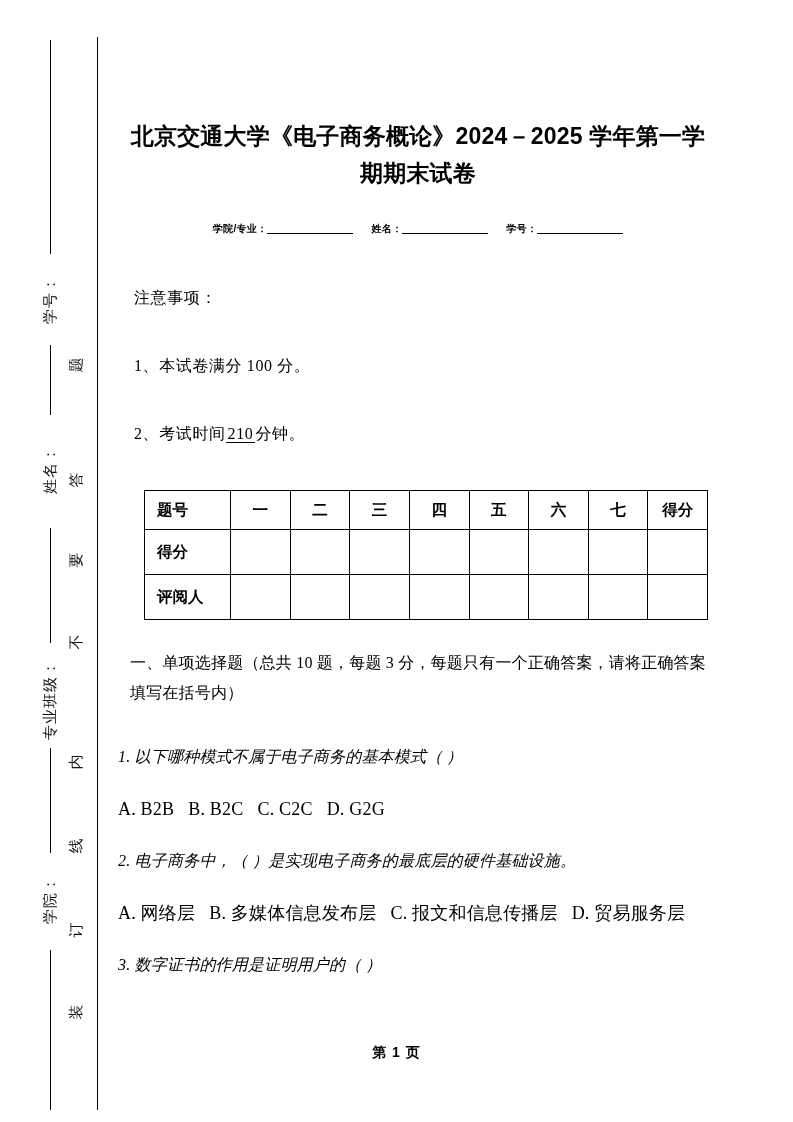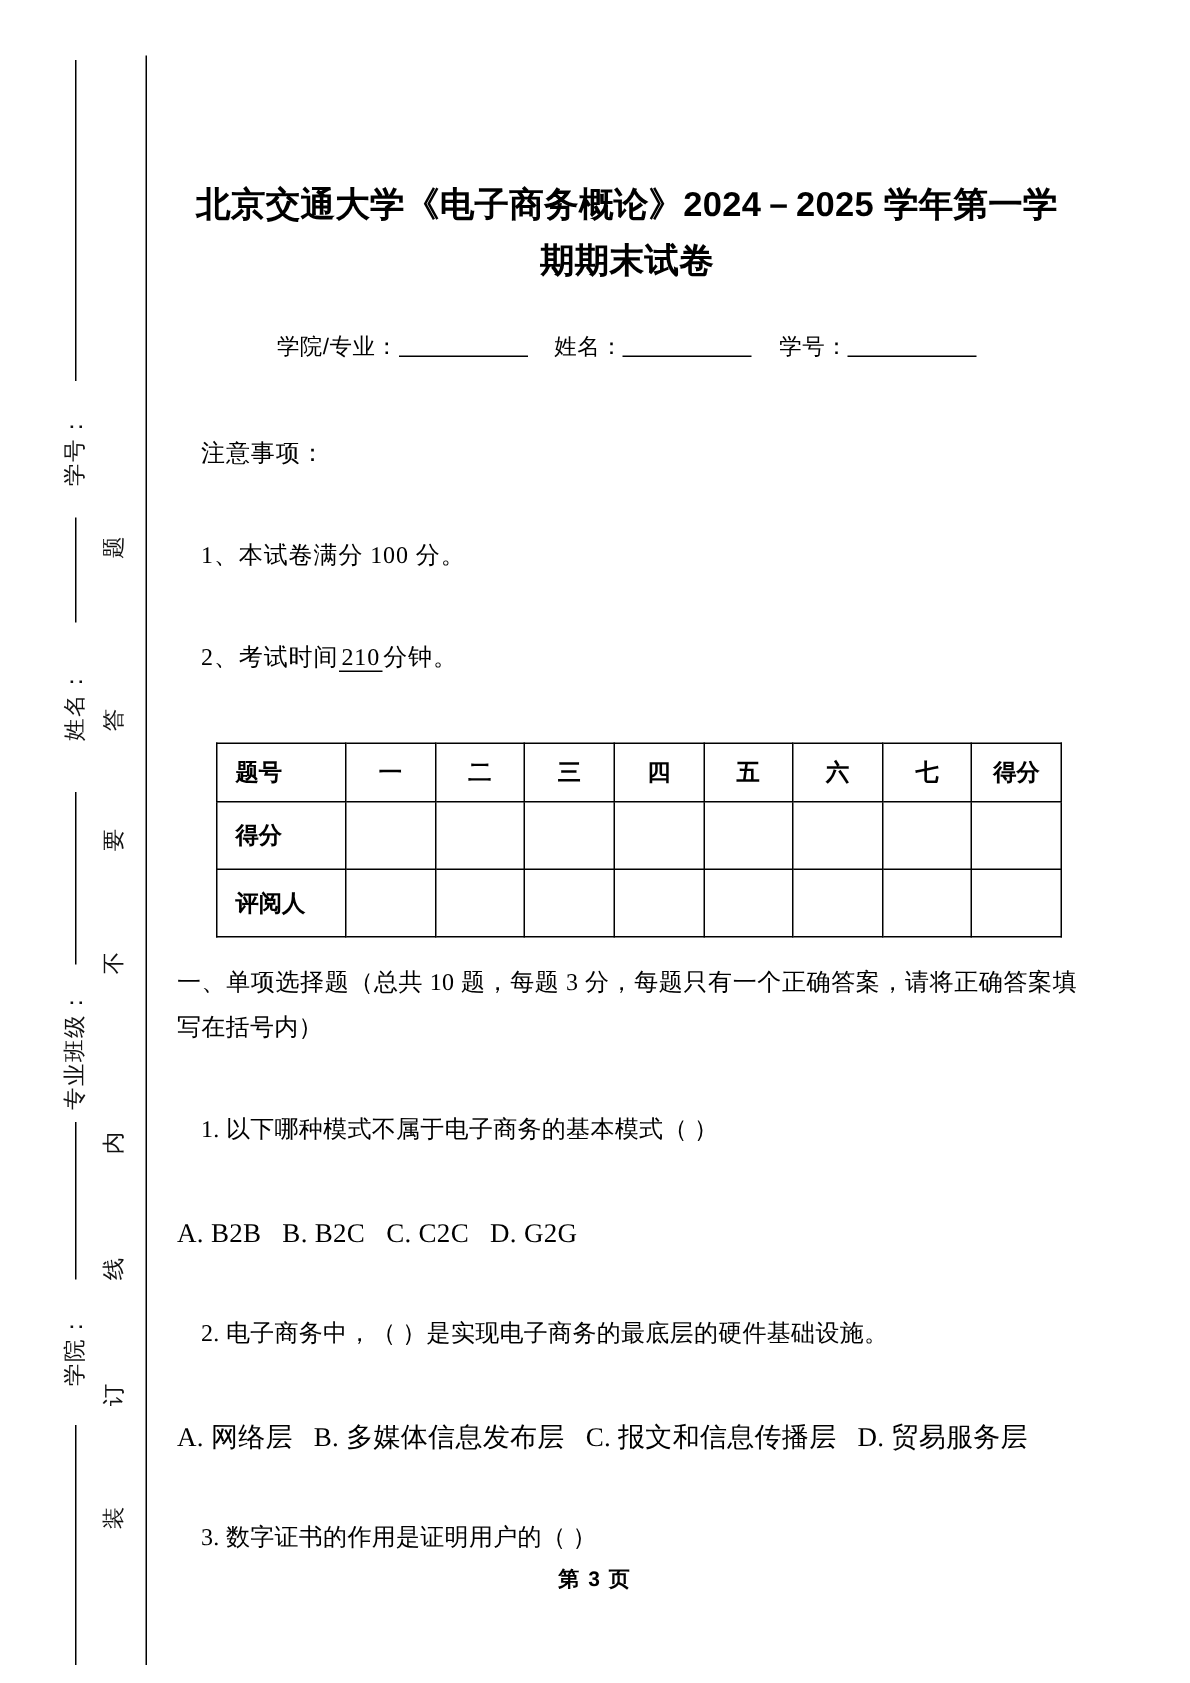--- a/index.html
+++ b/index.html
@@ -80,22 +80,22 @@
     letter-spacing: 0.2px;
     padding-left: 6px;
     padding-right: 6px;
   }
 
   #id-fields {
     margin: 0;
     padding-top: 30px;
     text-align: center;
     font-family: "Liberation Sans", "DejaVu Sans", sans-serif;
-    font-weight: normal;
-    font-size: 15px;
+    font-weight: bold;
+    font-size: 10px;
     letter-spacing: 0.3px;
   }
   #id-fields .blank {
     display: inline-block;
     border-bottom: 1.4px solid #000;
     width: 86px;
     vertical-align: -2px;
   }
   #id-fields .gap { display: inline-block; width: 18px; }
 
@@ -140,32 +140,33 @@
   table#score-table td.colhead {
     font-family: "Liberation Serif", "DejaVu Serif", serif;
     font-weight: bold;
   }
   table#score-table td.blankcell { height: 42px; }
 
   
   #questions { padding-top: 16px; }
   .q-block { margin: 0; }
   .section-head {
-    margin: 0;
+    margin: 12px;
     font-size: 16px;
     line-height: 30px;
     letter-spacing: 0.2px;
     text-align: justify;
   }
   .q-stem {
-    margin: 16px;
+    margin: 0;
     padding-top: 22px;
     font-size: 16px;
     line-height: 30px;
     letter-spacing: 0.2px;
+    font-style: italic;
   }
   .q-options {
     margin: 0;
     padding-top: 22px;
     font-size: 18px;
     line-height: 30px;
     letter-spacing: 0.2px;
   }
   .q-options .opt { display: inline; }
   .q-options .opt-gap { display: inline-block; width: 14px; }
@@ -282,14 +283,14 @@
         </div>
         <div class="q-block">
           <p class="q-stem">3. 数字证书的作用是证明用户的（   ）</p>
         </div>
       </div>
   </div>
 
 </div>
 
 <div id="page-footer">
-  <span>第 3 页</span>
+  <span>第 1 页</span>
 </div>
 
 </body></html>

